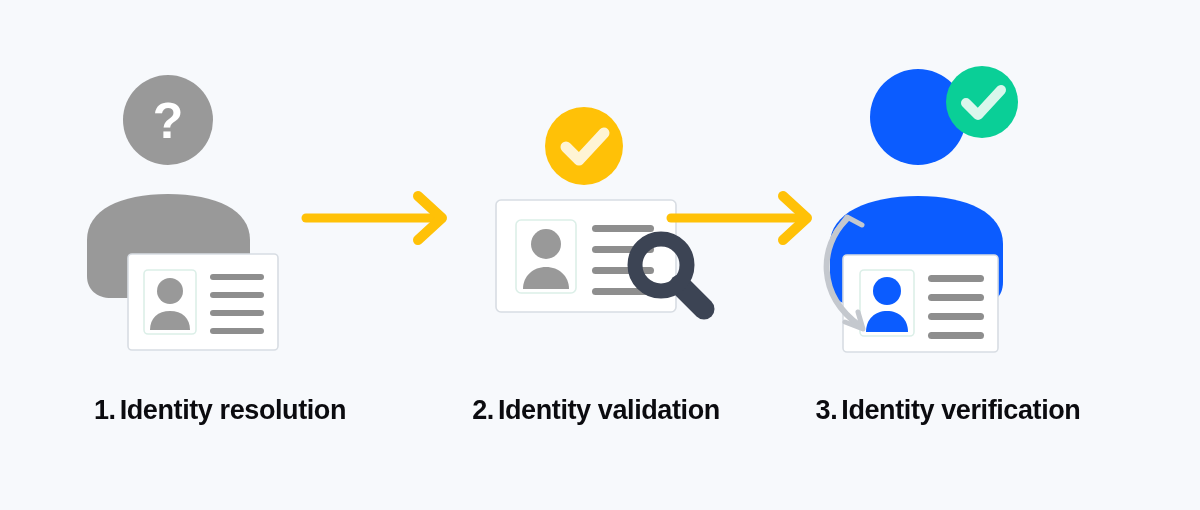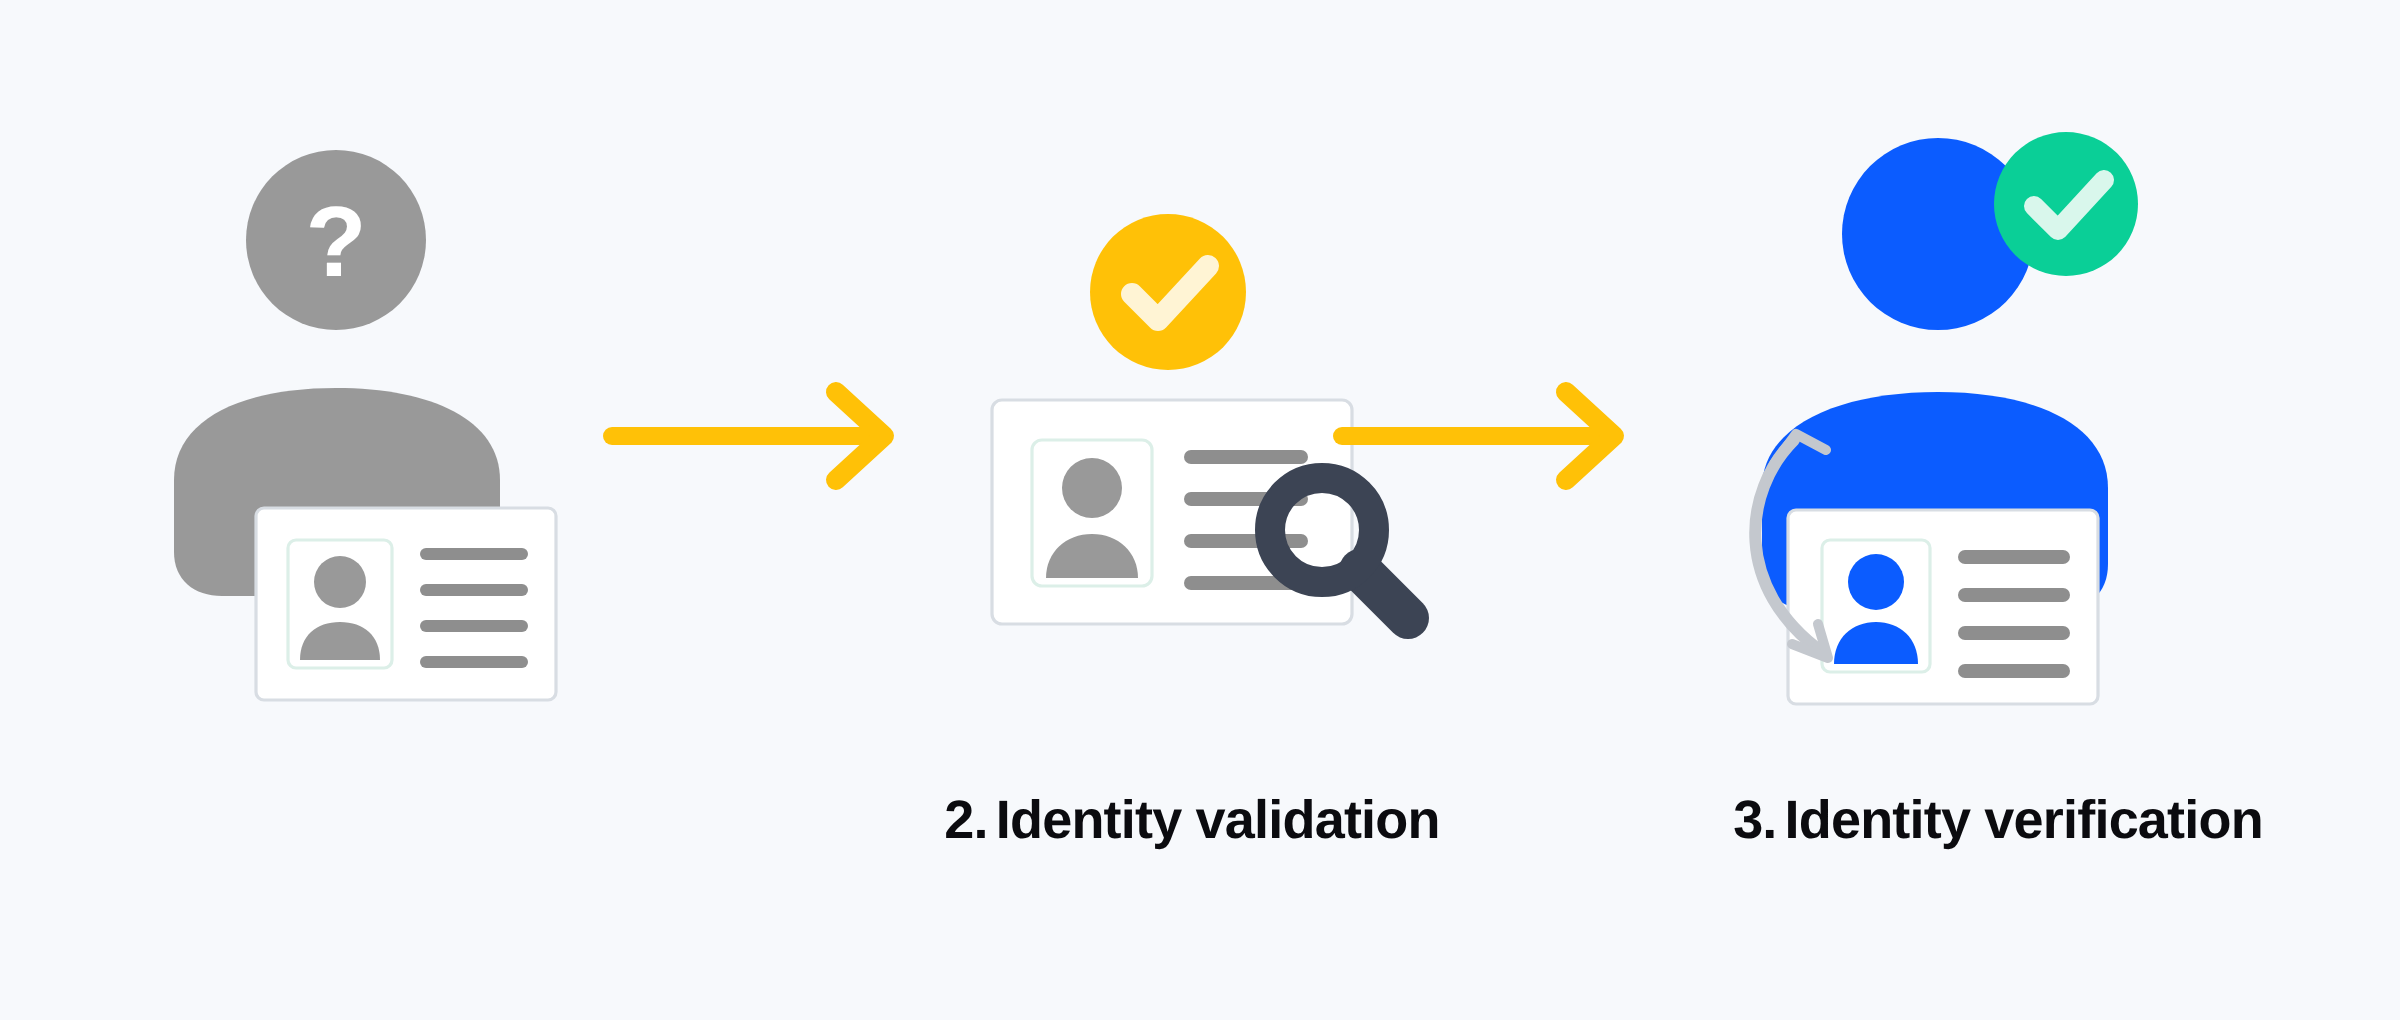--- a/index.html
+++ b/index.html
@@ -21,21 +21,21 @@
 
   
   .step {
     position: absolute;
     top: 0;
     height: 510px;
     width: 360px;
   }
   #step-1 { left: 40px; }
   #step-2 { left: 416px; }
-  #step-3 { left: 819px; }
+  #step-3 { left: 768px; }
 
   .art {
     position: absolute;
     left: 0;
     top: 50px;
     width: 360px;
     height: 310px;
   }
 
   .step-label {
@@ -87,20 +87,23 @@
           <circle cx="130" cy="241" r="13" fill="#999999"></circle>
           <path fill="#999999" d="M110 280 C110 268 118 261 130 261 C142 261 150 268 150 280 Z"></path>
           <g>
             <rect x="170" y="224" width="54" height="6" rx="3" fill="#8E8E8E"></rect>
             <rect x="170" y="242" width="54" height="6" rx="3" fill="#8E8E8E"></rect>
             <rect x="170" y="260" width="54" height="6" rx="3" fill="#8E8E8E"></rect>
             <rect x="170" y="278" width="54" height="6" rx="3" fill="#8E8E8E"></rect>
           </g>
         </g>
       </svg>
+    </div>
+    <div class="step-label">
+      <span class="num">1.</span><span>Identity resolution</span>
     </div>
   </div>
 
   <div class="arrow" id="arrow-1">
     <svg width="160" height="56" viewBox="0 0 160 56">
       <path d="M6 28 H136" stroke="#FFC107" stroke-width="9" stroke-linecap="round" fill="none"></path>
       <path d="M118 6 L142 28 L118 50" stroke="#FFC107" stroke-width="10" stroke-linecap="round" stroke-linejoin="round" fill="none"></path>
     </svg>
   </div>
 

